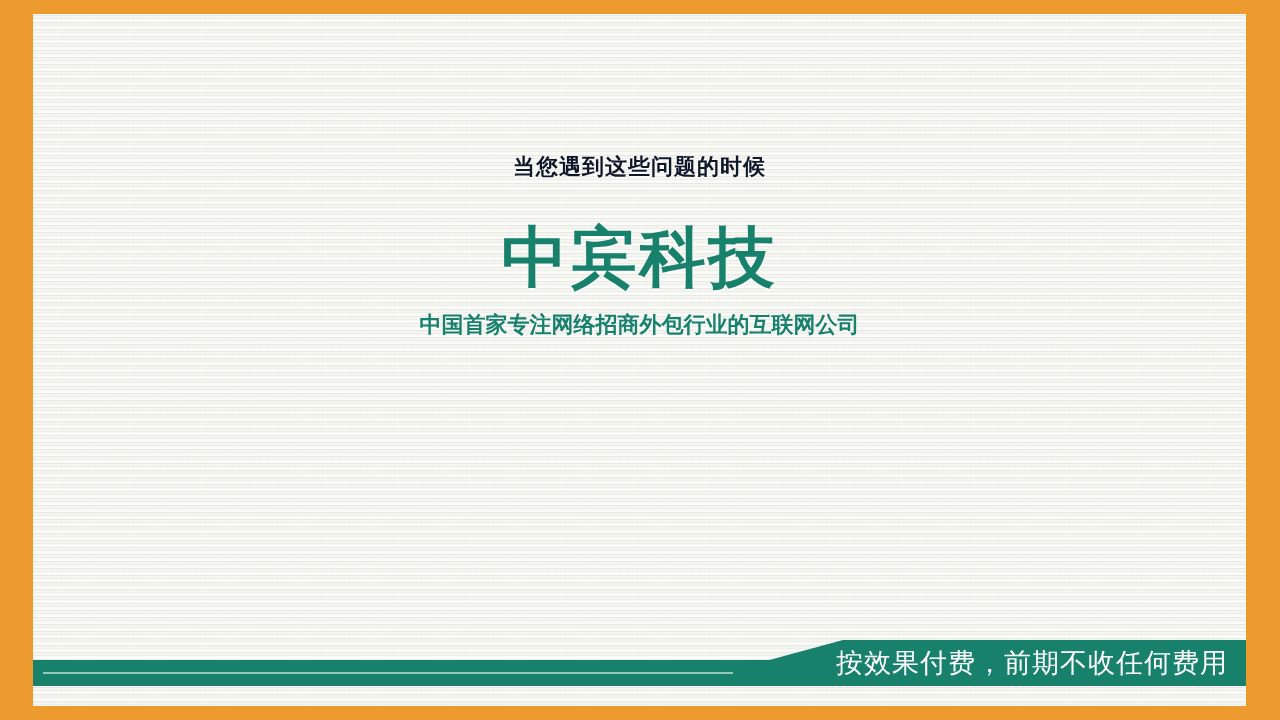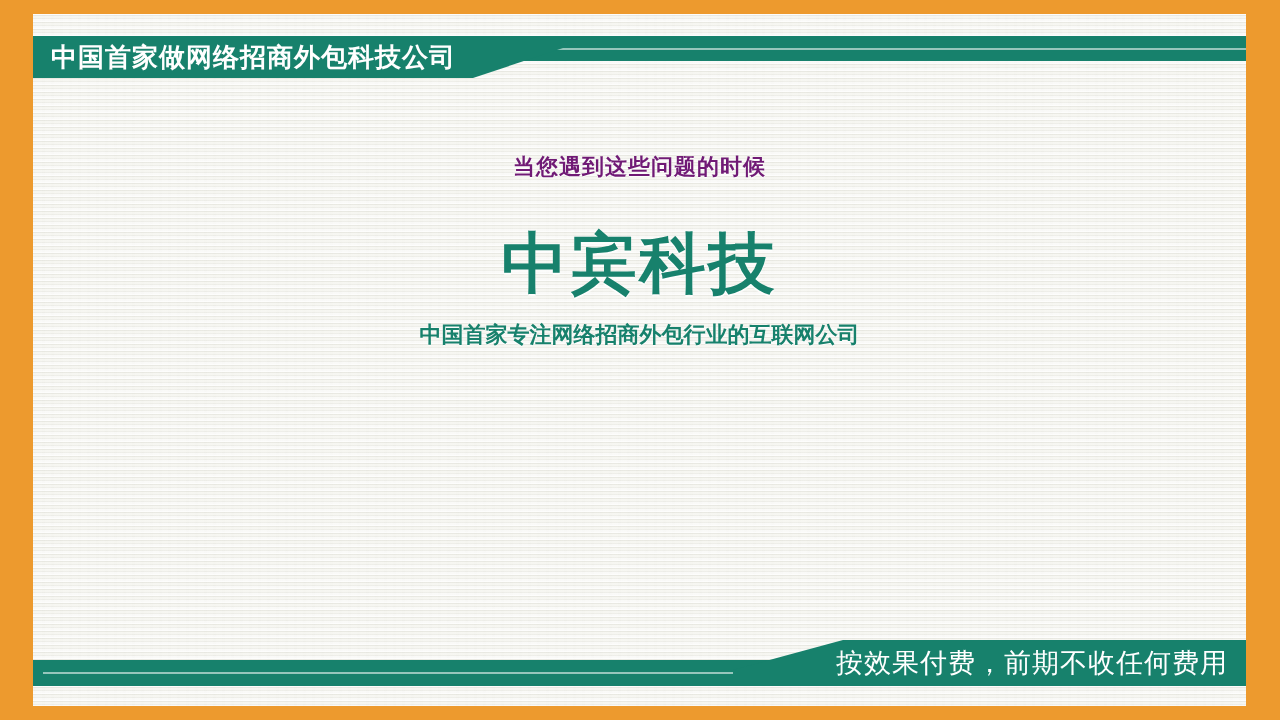--- a/index.html
+++ b/index.html
@@ -152,36 +152,37 @@
 
   
   .content {
     position: absolute;
     left: 33px;
     top: 150px;
     width: 1213px;
     text-align: center;
   }
   .eyebrow {
-    color: #701a75;
+    color: #0f172a;
     font-size: 22px;
     font-weight: bold;
     letter-spacing: 1px;
     line-height: 34px;
     margin: 0;
     text-shadow: 0 1px 0 rgba(255,255,255,0.9);
   }
   .brand {
     color: #17816C;
     font-size: 66px;
     font-weight: bold;
     letter-spacing: 3px;
     line-height: 82px;
-    margin: 38px 0 17px 0;
+    margin: 38px 0 7px 0;
     text-shadow: 0 2px 0 rgba(255,255,255,0.75);
+    font-family: Liberation Mono, monospace;
   }
   .tagline {
     color: #17816C;
     font-size: 22px;
     font-weight: bold;
     letter-spacing: 0px;
     line-height: 40px;
     margin: -6px 0 0 0;
     text-shadow: 0 1px 0 rgba(255,255,255,0.8);
   }
@@ -195,27 +196,20 @@
     text-shadow: 0 2px 0 rgba(255,255,255,0.7);
   }
 </style>
 </head>
 <body>
 
 <div class="slide">
 
   <div class="canvas"></div>
 
-  <div class="header-band">
-    <div class="header-strip"></div>
-    <div class="header-rule"></div>
-    <div class="header-block">
-      <div class="header-title">中国首家做网络招商外包科技公司</div>
-    </div>
-  </div>
 
   <div class="content">
     <p class="eyebrow">当您遇到这些问题的时候</p>
     <p class="brand">中宾科技</p>
     <p class="tagline">中国首家专注网络招商外包行业的互联网公司</p>
   </div>
 
   <div class="footer-band">
     <div class="footer-strip"></div>
     <div class="footer-rule"></div>

